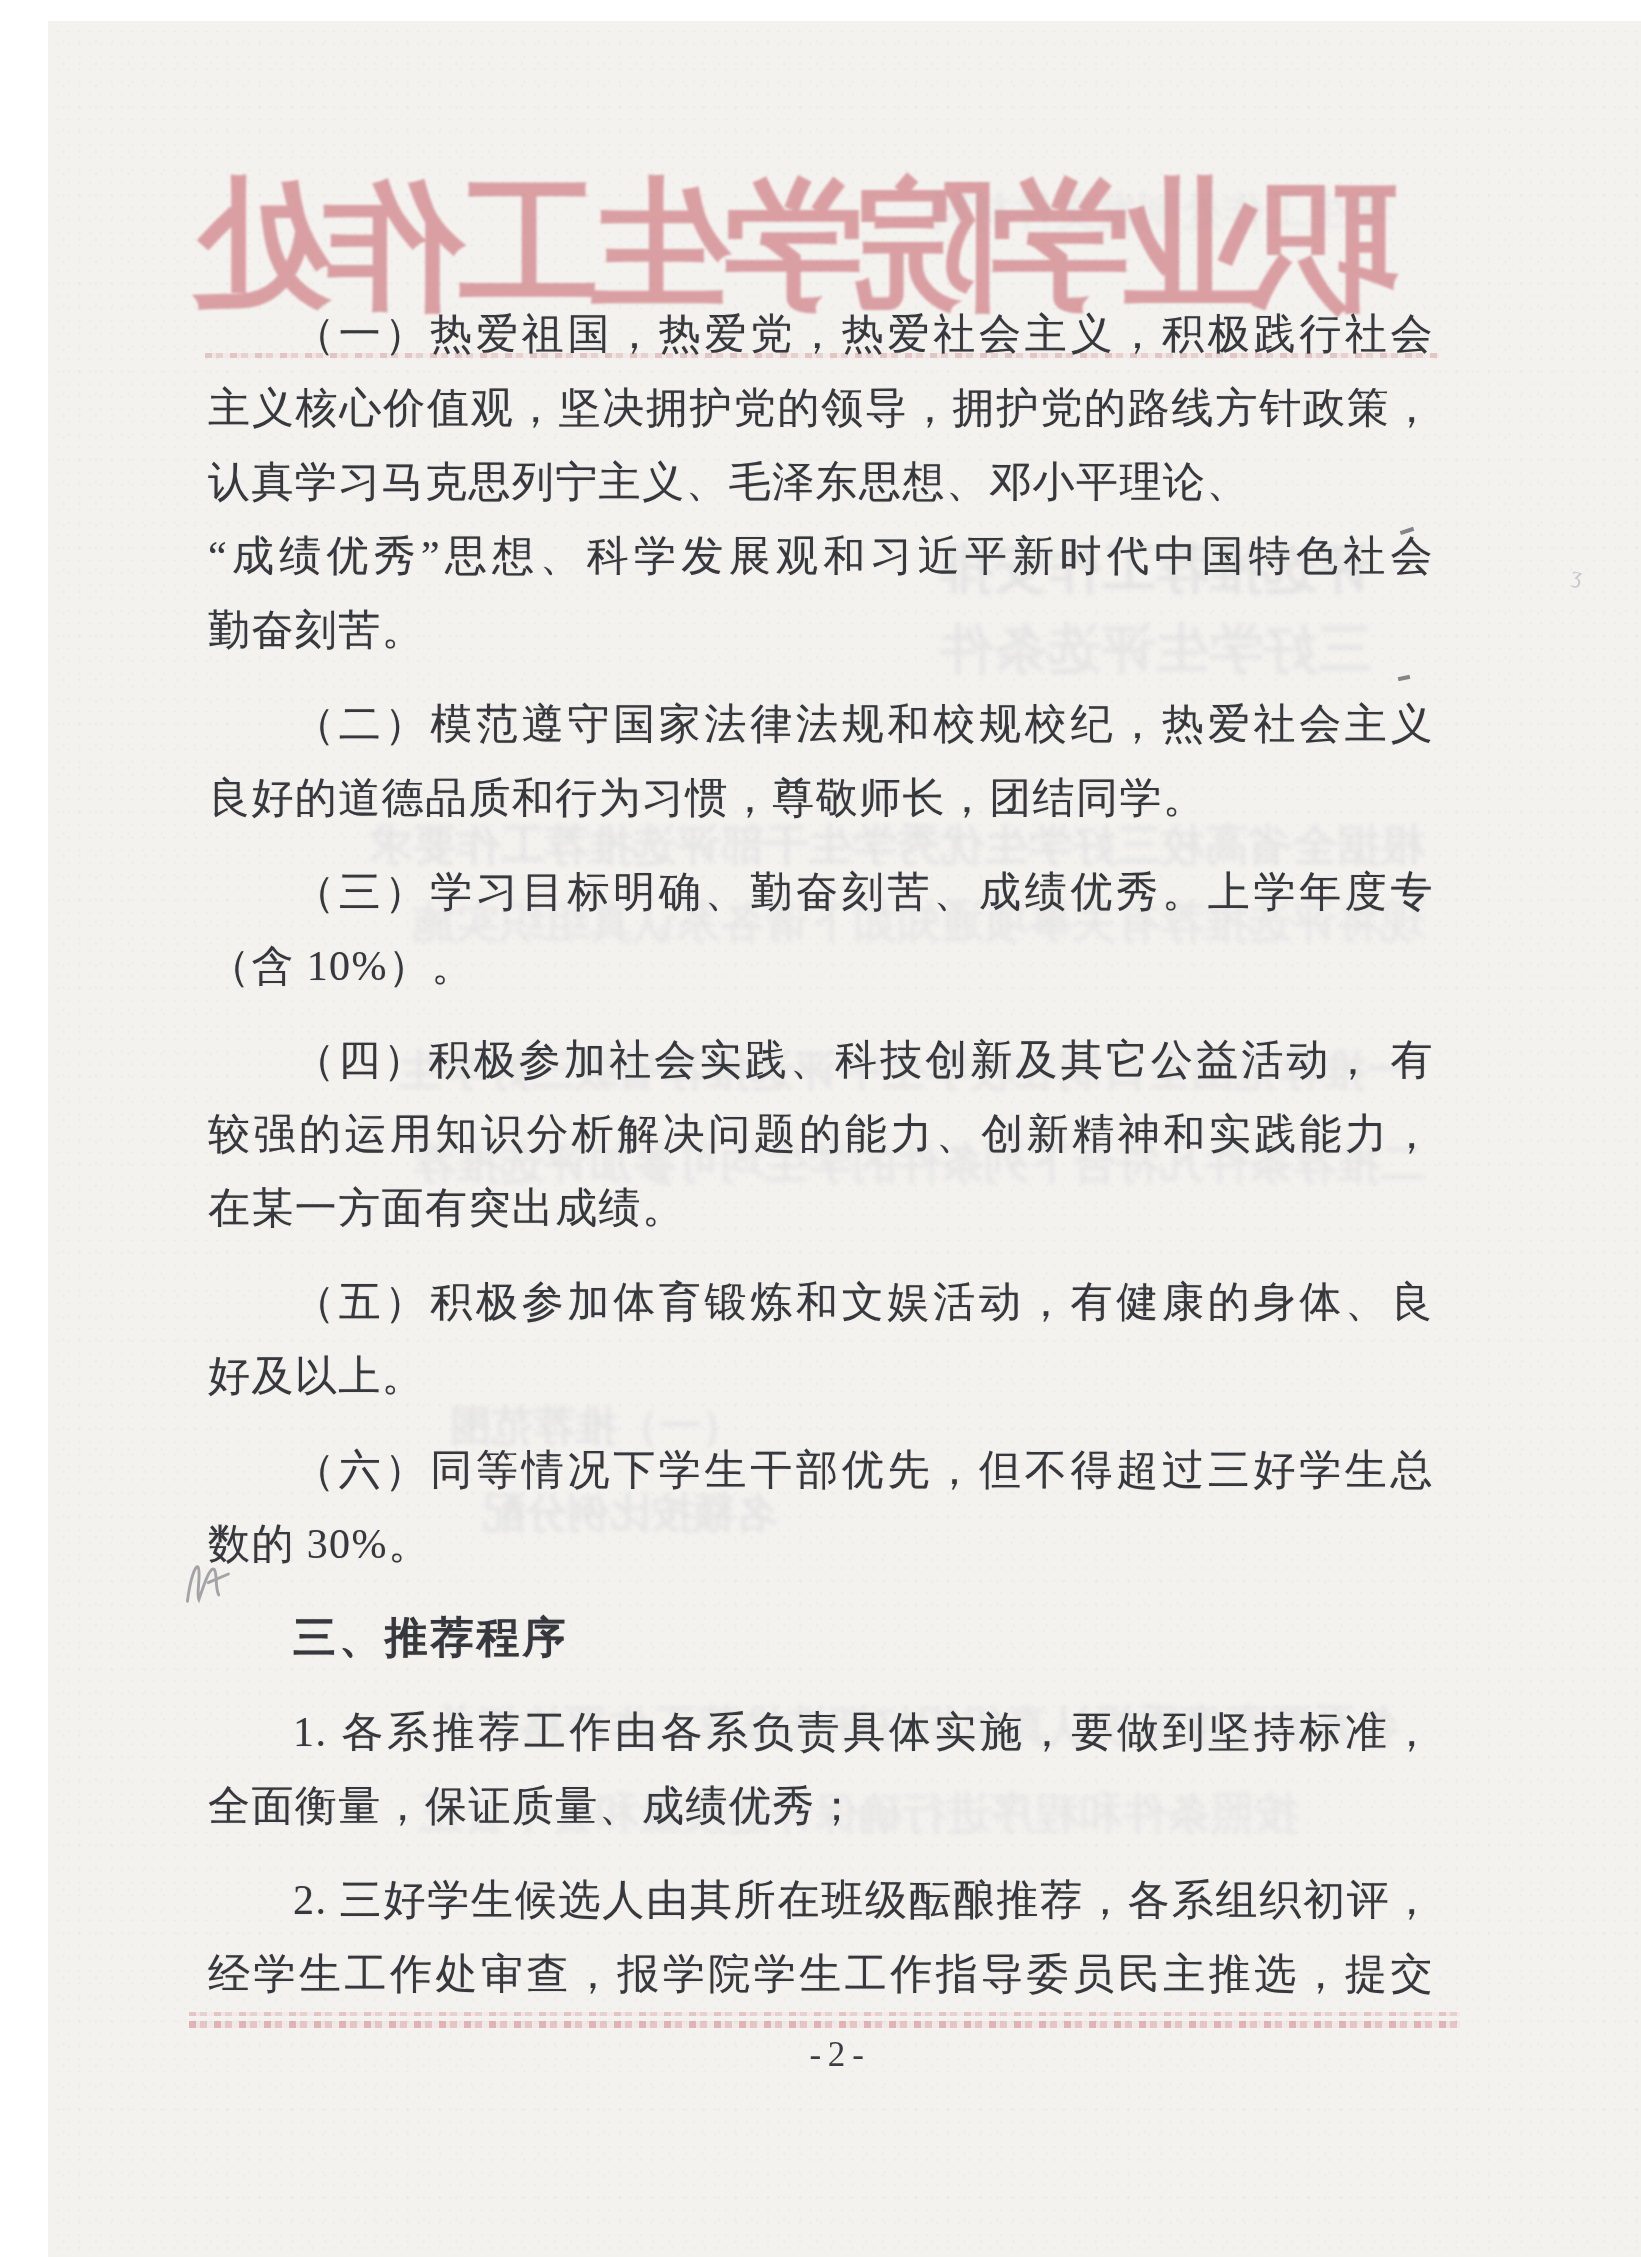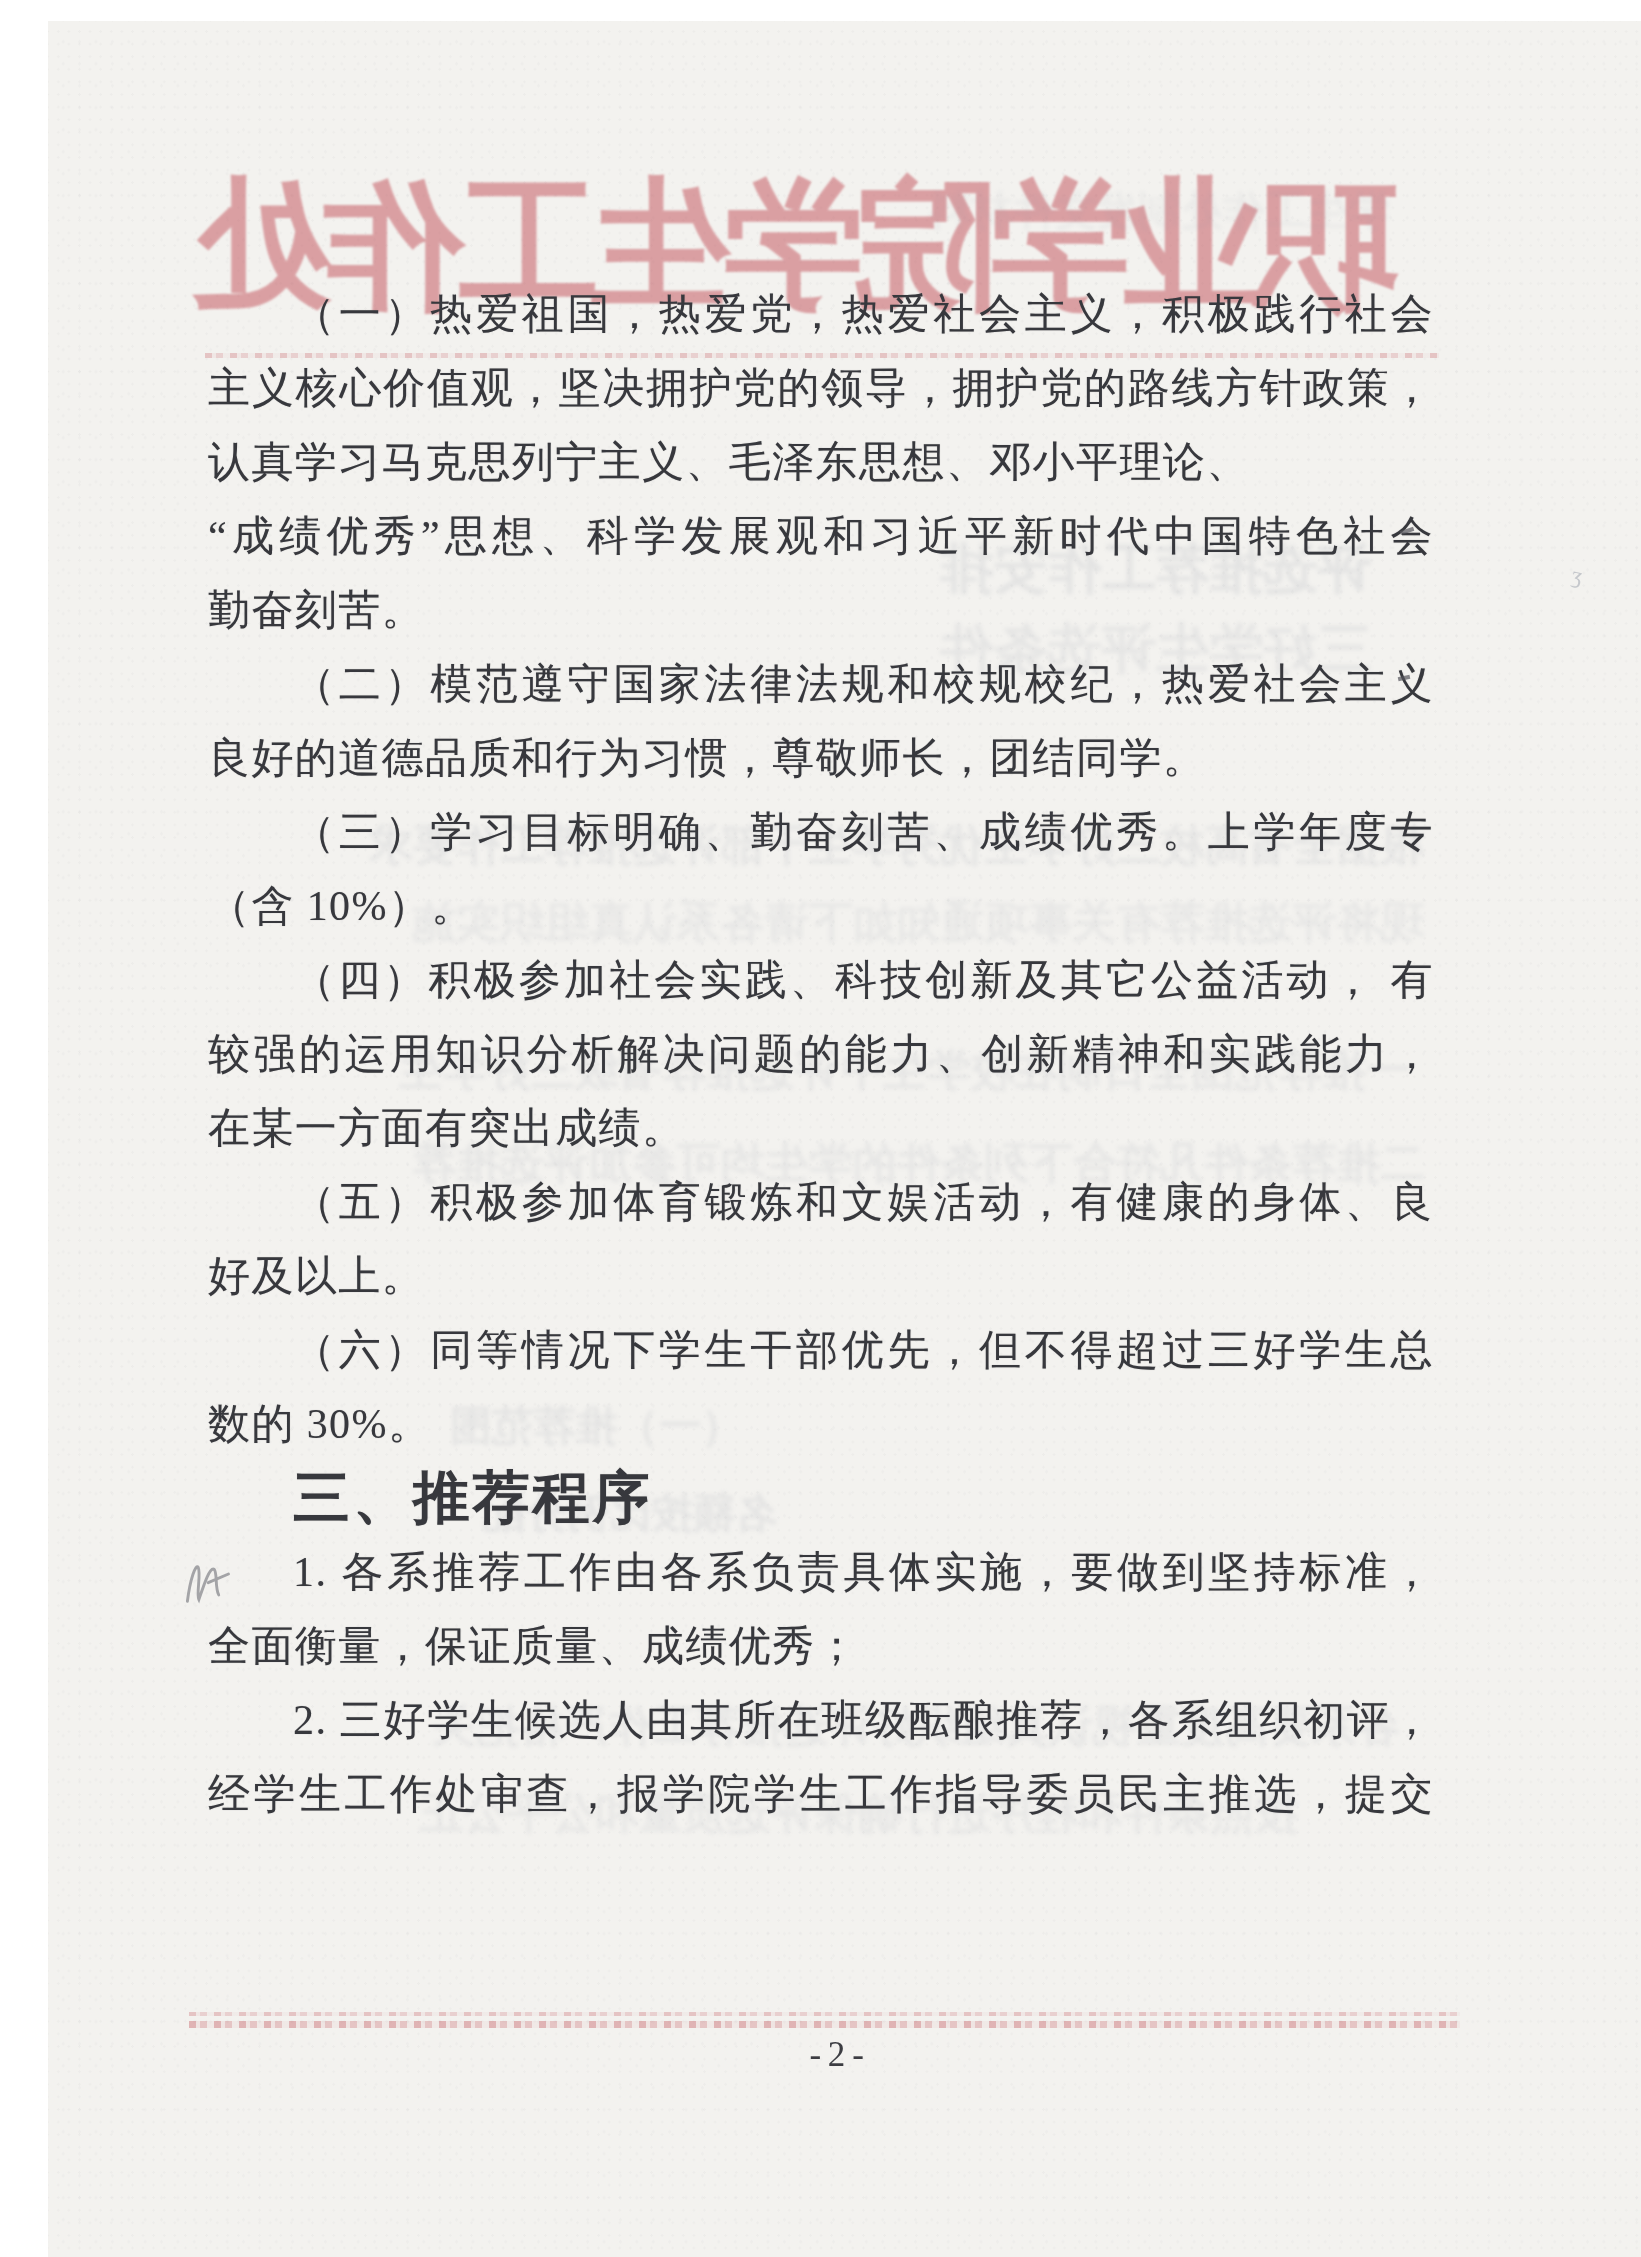--- a/index.html
+++ b/index.html
@@ -45,22 +45,22 @@
   .textcol{position:absolute;left:208px;top:285px;width:1226px;z-index:3;}
   .line{
     height:74px;font-size:42px;line-height:58px;letter-spacing:1.4px;
     color:#37383d;text-shadow:0 0 1px rgba(55,55,60,.35);
     white-space:nowrap;
   }
   .line.fill{
     white-space:normal;text-align:justify;text-align-last:justify;
     word-break:break-all;
   }
-  .line.indent{text-indent:85px;}
-  .line.heading{font-weight:700;font-size:57px;letter-spacing:2.9px;}
+  .line.indent{text-indent:85px;margin-top:20px;}
+  .line.heading{font-weight:700;font-size:43px;letter-spacing:2.9px;}
 
   .page-number{
     position:absolute;left:763px;top:2035px;width:154px;z-index:3;
     text-align:center;font-size:35px;letter-spacing:6.8px;color:#3c3d42;
   }
   .scribble{position:absolute;z-index:4;}
   .speck{position:absolute;background:#55565c;z-index:4;opacity:.7;}
   .tickmark{position:absolute;z-index:2;color:#9aa0ab;opacity:.5;font-size:23px;transform:rotate(12deg);}
 </style>
 </head>

